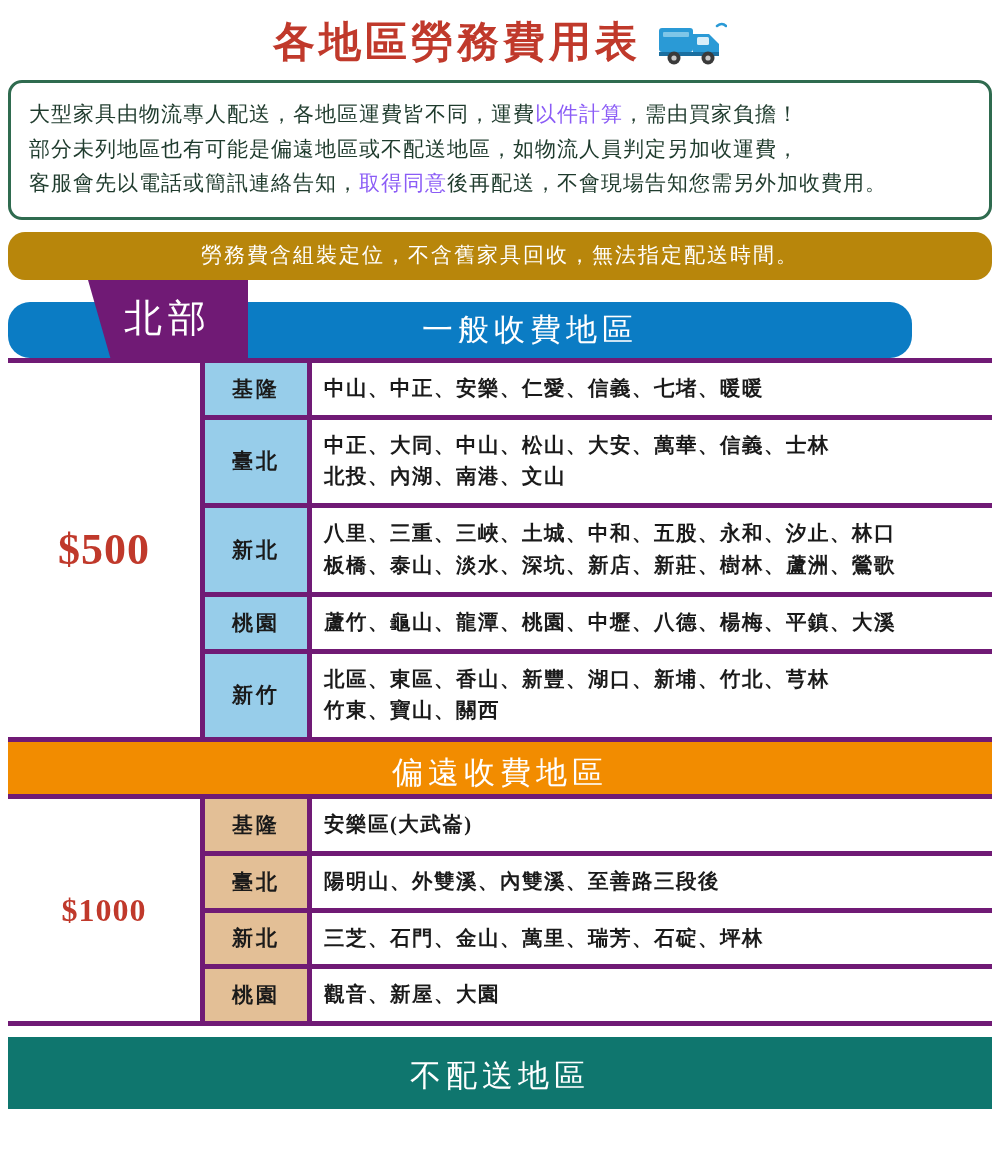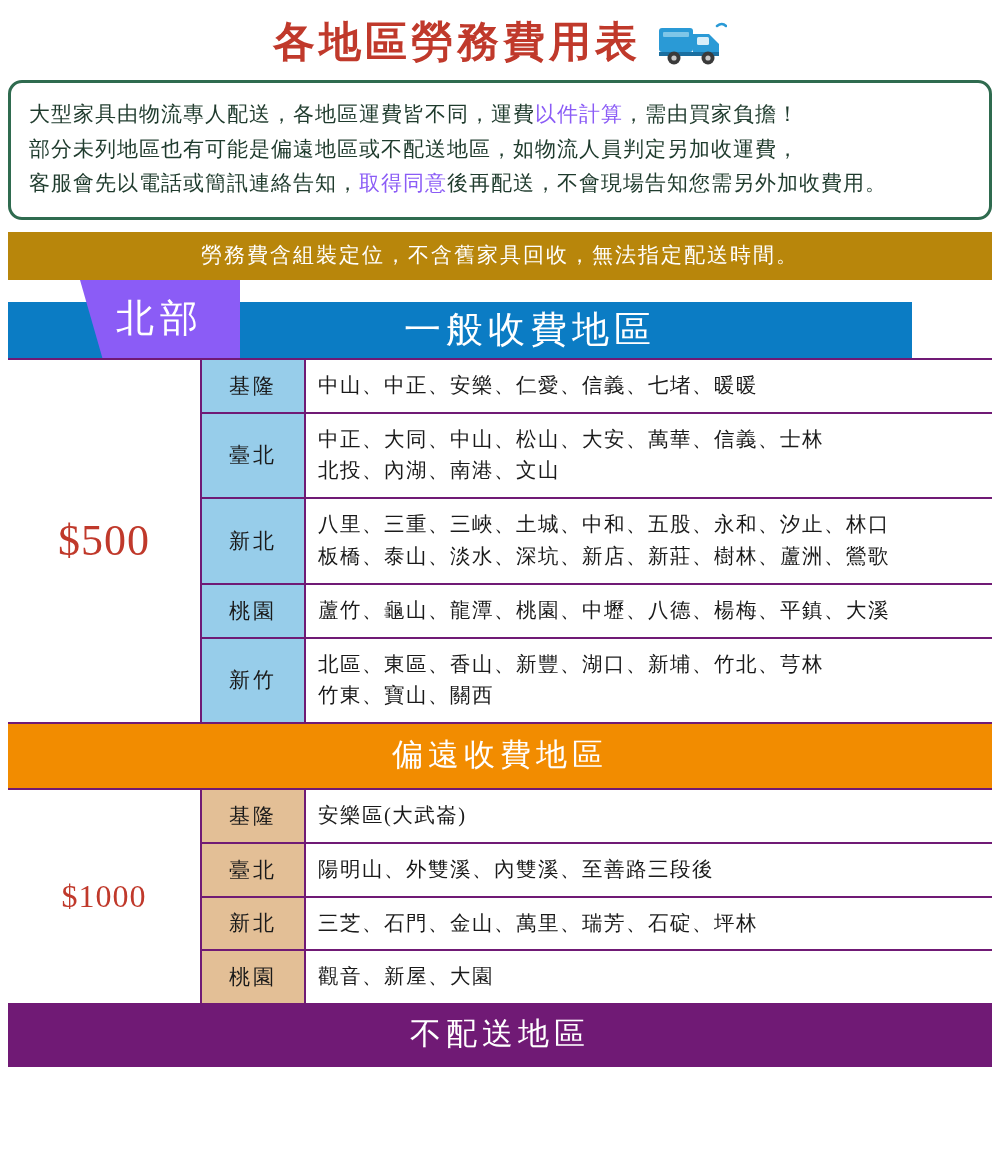--- a/index.html
+++ b/index.html
@@ -61,71 +61,74 @@
 
   
   .gold-bar {
     margin: 12px 8px 0 8px;
     background: #b8860b;
     color: #ffffff;
     text-align: center;
     font-size: 21px;
     letter-spacing: 2px;
     padding: 9px 0 11px 0;
+    border-radius: 17px;
   }
 
   
   .header-zone {
     position: relative;
     margin: 22px 8px 0 8px;
     height: 56px;
   }
   .region-tab {
     position: absolute;
-    left: 72px;
+    left: 80px;
     top: -22px;
     width: 160px;
     height: 78px;
-    background: #8b5cf6;
+    background: #701a75;
     color: #ffffff;
     font-size: 38px;
     letter-spacing: 6px;
     display: flex;
     align-items: center;
     justify-content: center;
     clip-path: polygon(0 0, 100% 0, 100% 100%, 14% 100%);
     z-index: 3;
   }
   .blue-header {
     position: absolute;
     left: 0;
     top: 0;
     right: 80px;
     height: 56px;
     background: #0b7cc4;
     color: #ffffff;
-    font-size: 37px;
+    font-size: 31px;
     letter-spacing: 5px;
     display: flex;
     align-items: center;
     justify-content: center;
     padding-left: 140px;
     box-sizing: border-box;
+    border-radius: 22px;
   }
 
   
   .fee-table {
     margin: 0 8px;
     border-collapse: collapse;
     width: calc(100% - 16px);
     table-layout: fixed;
   }
   .fee-table td {
-    border: 2px solid #701a75;
+    border: 5px solid #701a75;
     vertical-align: middle;
+    font-weight: bold;
   }
   .price-cell {
     width: 190px;
     text-align: center;
     color: #c0392b;
     font-size: 44px;
     letter-spacing: 1px;
     border-left: none !important;
   }
   .price-cell-1000 {
@@ -152,32 +155,32 @@
   .row-h2 { height: 68px; }
 
   
   .orange-band {
     margin: 0 8px;
     background: #f28c00;
     color: #ffffff;
     text-align: center;
     font-size: 31px;
     letter-spacing: 5px;
-    padding: 10px 0 12px 0;
+    padding: 10px 0 0 0;
   }
 
   
   .grey-band {
-    margin: 0 8px;
-    background: #701a75;
+    margin: 11px 8px;
+    background: #0f766e;
     color: #ffffff;
     text-align: center;
     font-size: 31px;
     letter-spacing: 5px;
-    padding: 8px 0 12px 0;
+    padding: 18px 0 12px 0;
   }
 
   
   .nodeliver {
     margin: 10px 8px 0 34px;
     font-size: 27px;
     line-height: 1.5;
     letter-spacing: 2px;
     color: #1a1a1a;
   }

